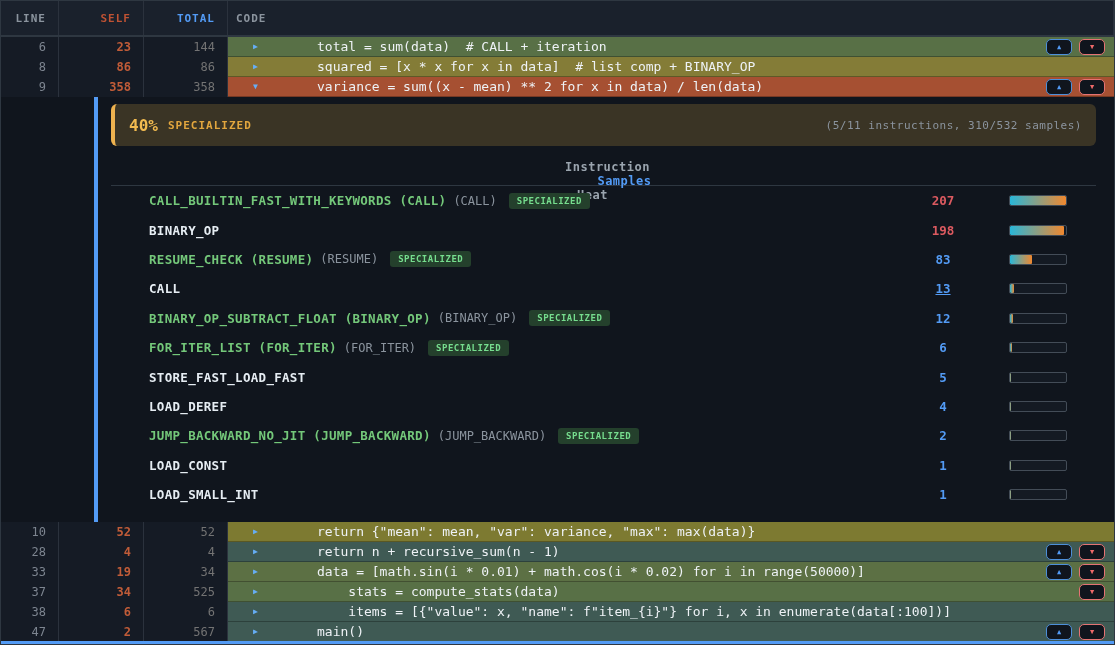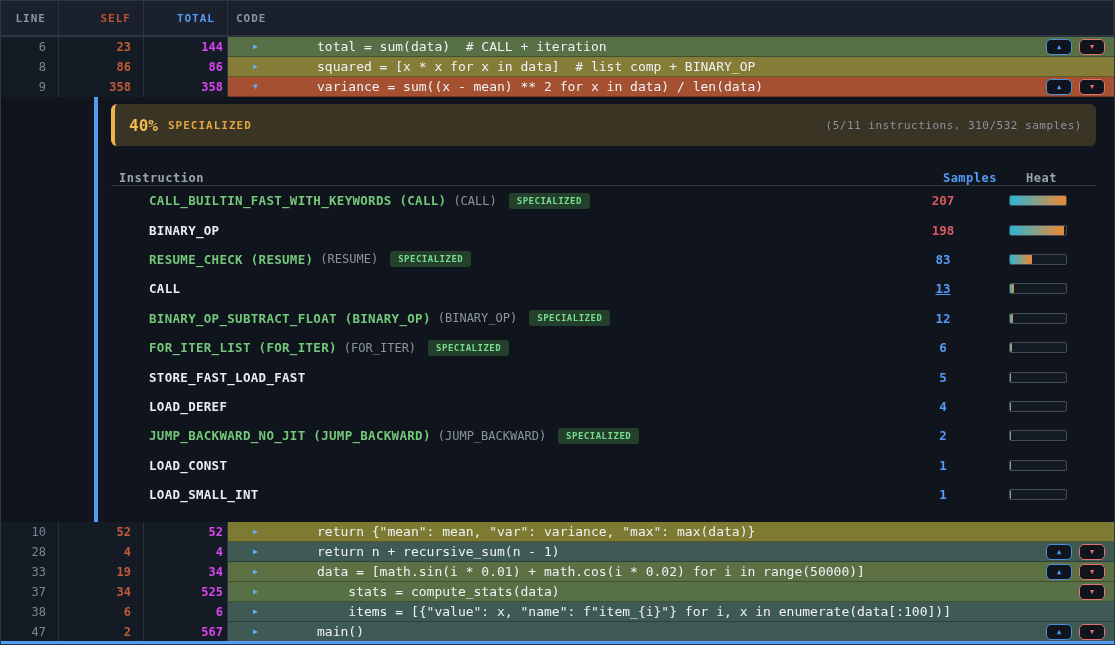--- a/index.html
+++ b/index.html
@@ -17,39 +17,39 @@
   .hdr .hcell { height:100%; display:flex; align-items:center; border-right:1px solid #2b323d; }
   .h-line  { width:58px;  justify-content:flex-end; padding-right:12px; color:#8b949e; }
   .h-self  { width:85px;  justify-content:flex-end; padding-right:12px; color:#bf5233; }
   .h-total { width:84px;  justify-content:flex-end; padding-right:12px; color:#539bf5; }
   .h-code  { flex:1; padding-left:8px; color:#8b949e; border-right:none; }
   
   .crow { display:flex; height:20px; font-size:12px; }
   .crow .cell { height:100%; display:flex; align-items:center; background:#151b25; border-right:1px solid #2b323d; }
   .c-line  { width:58px; justify-content:flex-end; padding-right:12px; color:#7d8590; }
   .c-self  { width:85px; justify-content:flex-end; padding-right:12px; color:#c05c38; font-weight:bold; }
-  .c-total { width:84px; justify-content:flex-end; padding-right:4px; color:#d946ef; font-weight:bold; }
+  .c-total { width:84px; justify-content:flex-end; padding-right:12px; color:#737373; font-weight:normal; }
   .code-cell { flex:1; position:relative; display:flex; align-items:center; border-bottom:1px solid rgba(0,0,0,.28); cursor:pointer; }
   .tri { margin-left:25px; width:10px; font-size:8px; color:#66aef5; flex:none; }
   .code-text { white-space:pre; font-size:13px; color:#eef2f6; margin-left:54px; }
   .nav { position:absolute; right:9px; top:50%; transform:translateY(-50%); display:flex; gap:7px; }
   .navbtn { width:26px; height:16px; border-radius:5px; background:#10151d; display:flex; align-items:center;
             justify-content:center; font-size:7px; cursor:pointer; }
   .navbtn.up   { border:1.5px solid #4d8fd9; color:#539bf5; }
   .navbtn.down { border:1.5px solid #e57373; color:#ef6a6a; }
   
   .panel { height:425px; margin-left:93px; border-left:4px solid #539bf5; padding:7px 18px 14px 13px; }
   .banner { height:42px; background:#3a3425; border-left:4px solid #eeb24f; border-radius:6px;
             display:flex; align-items:center; padding:0 14px; }
   .pct { font-size:16px; font-weight:bold; color:#f2bb50; }
   .pct-label { margin-left:10px; font-size:11px; font-weight:bold; color:#e2a63e; letter-spacing:1px; }
   .banner-summary { margin-left:auto; font-size:11px; color:#8b949e; letter-spacing:.5px; }
   .itable { margin-top:14px; }
-  .ihdr { display:flex; height:26px; align-items:flex-end; border-bottom:1px solid #2e3741;
-          font-size:12px; font-weight:bold; }
+  .ihdr { display:flex; height:26px; align-items:center; border-bottom:1px solid #2e3741;
+          font-size:12px; font-weight:bold;flex-direction:column; }
   .ih-instr { flex:1; padding-left:8px; color:#9aa4ae; letter-spacing:.5px; }
   .ih-samples { width:120px; text-align:right; padding-right:12px; color:#539bf5; letter-spacing:.5px; }
   .ih-heat { width:87px; padding-left:17px; color:#9aa4ae; letter-spacing:.5px; }
   .irow { display:flex; height:29.4px; align-items:center; }
   .i-instr { flex:1; padding-left:8px; display:flex; align-items:center;margin-left:30px; }
   .op { font-size:12.5px; font-weight:bold; letter-spacing:.3px; }
   .op.spec { color:#74c87a; }
   .op.plain { color:#e6edf3; }
   .base { margin-left:7px; font-size:12px; color:#8b949e; }
   .badge { margin-left:12px; background:#24402c; color:#76dd8e; font-size:9px; font-weight:bold;

